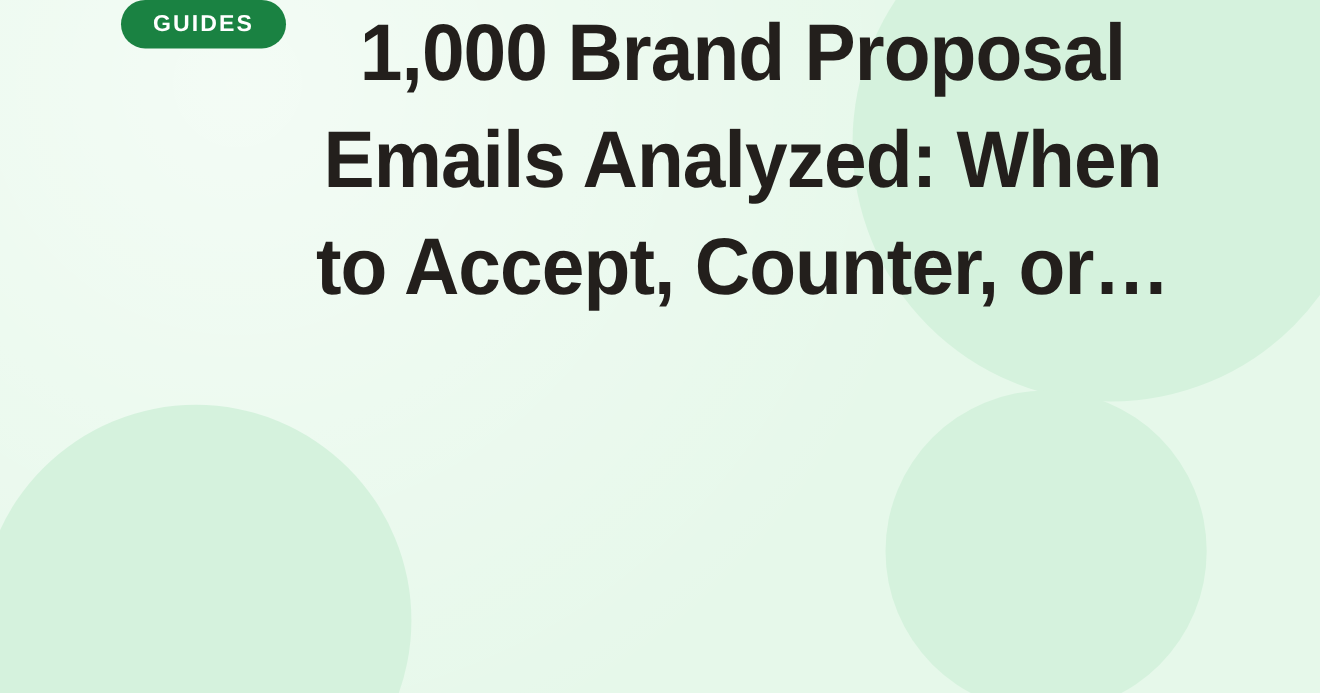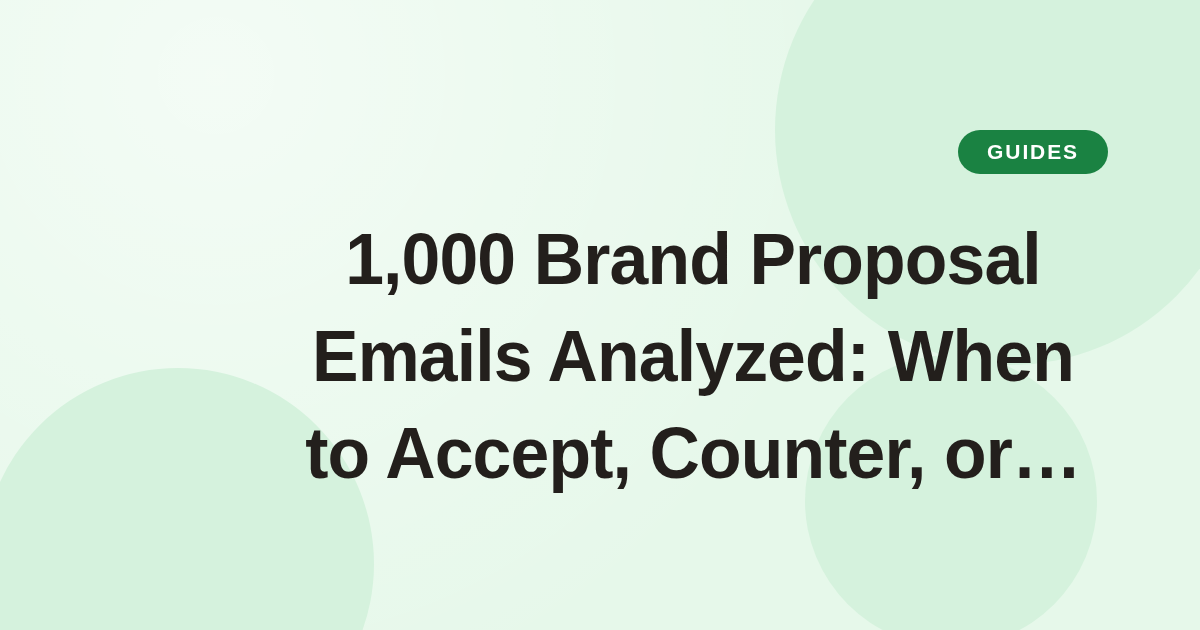--- a/index.html
+++ b/index.html
@@ -52,22 +52,22 @@
     width: 292px;
     height: 292px;
     left: 805px;
     top: 355px;
   }
 
   .content {
     position: absolute;
     inset: 0;
     display: flex;
-    flex-direction: column;
-    align-items: flex-end;
+    flex-direction: row;
+    align-items: flex-start;
     justify-content: center;
     padding: 0 92px;
     box-sizing: border-box;
     z-index: 3;
   }
 
   .badge {
     display: inline-flex;
     align-items: center;
     justify-content: center;

